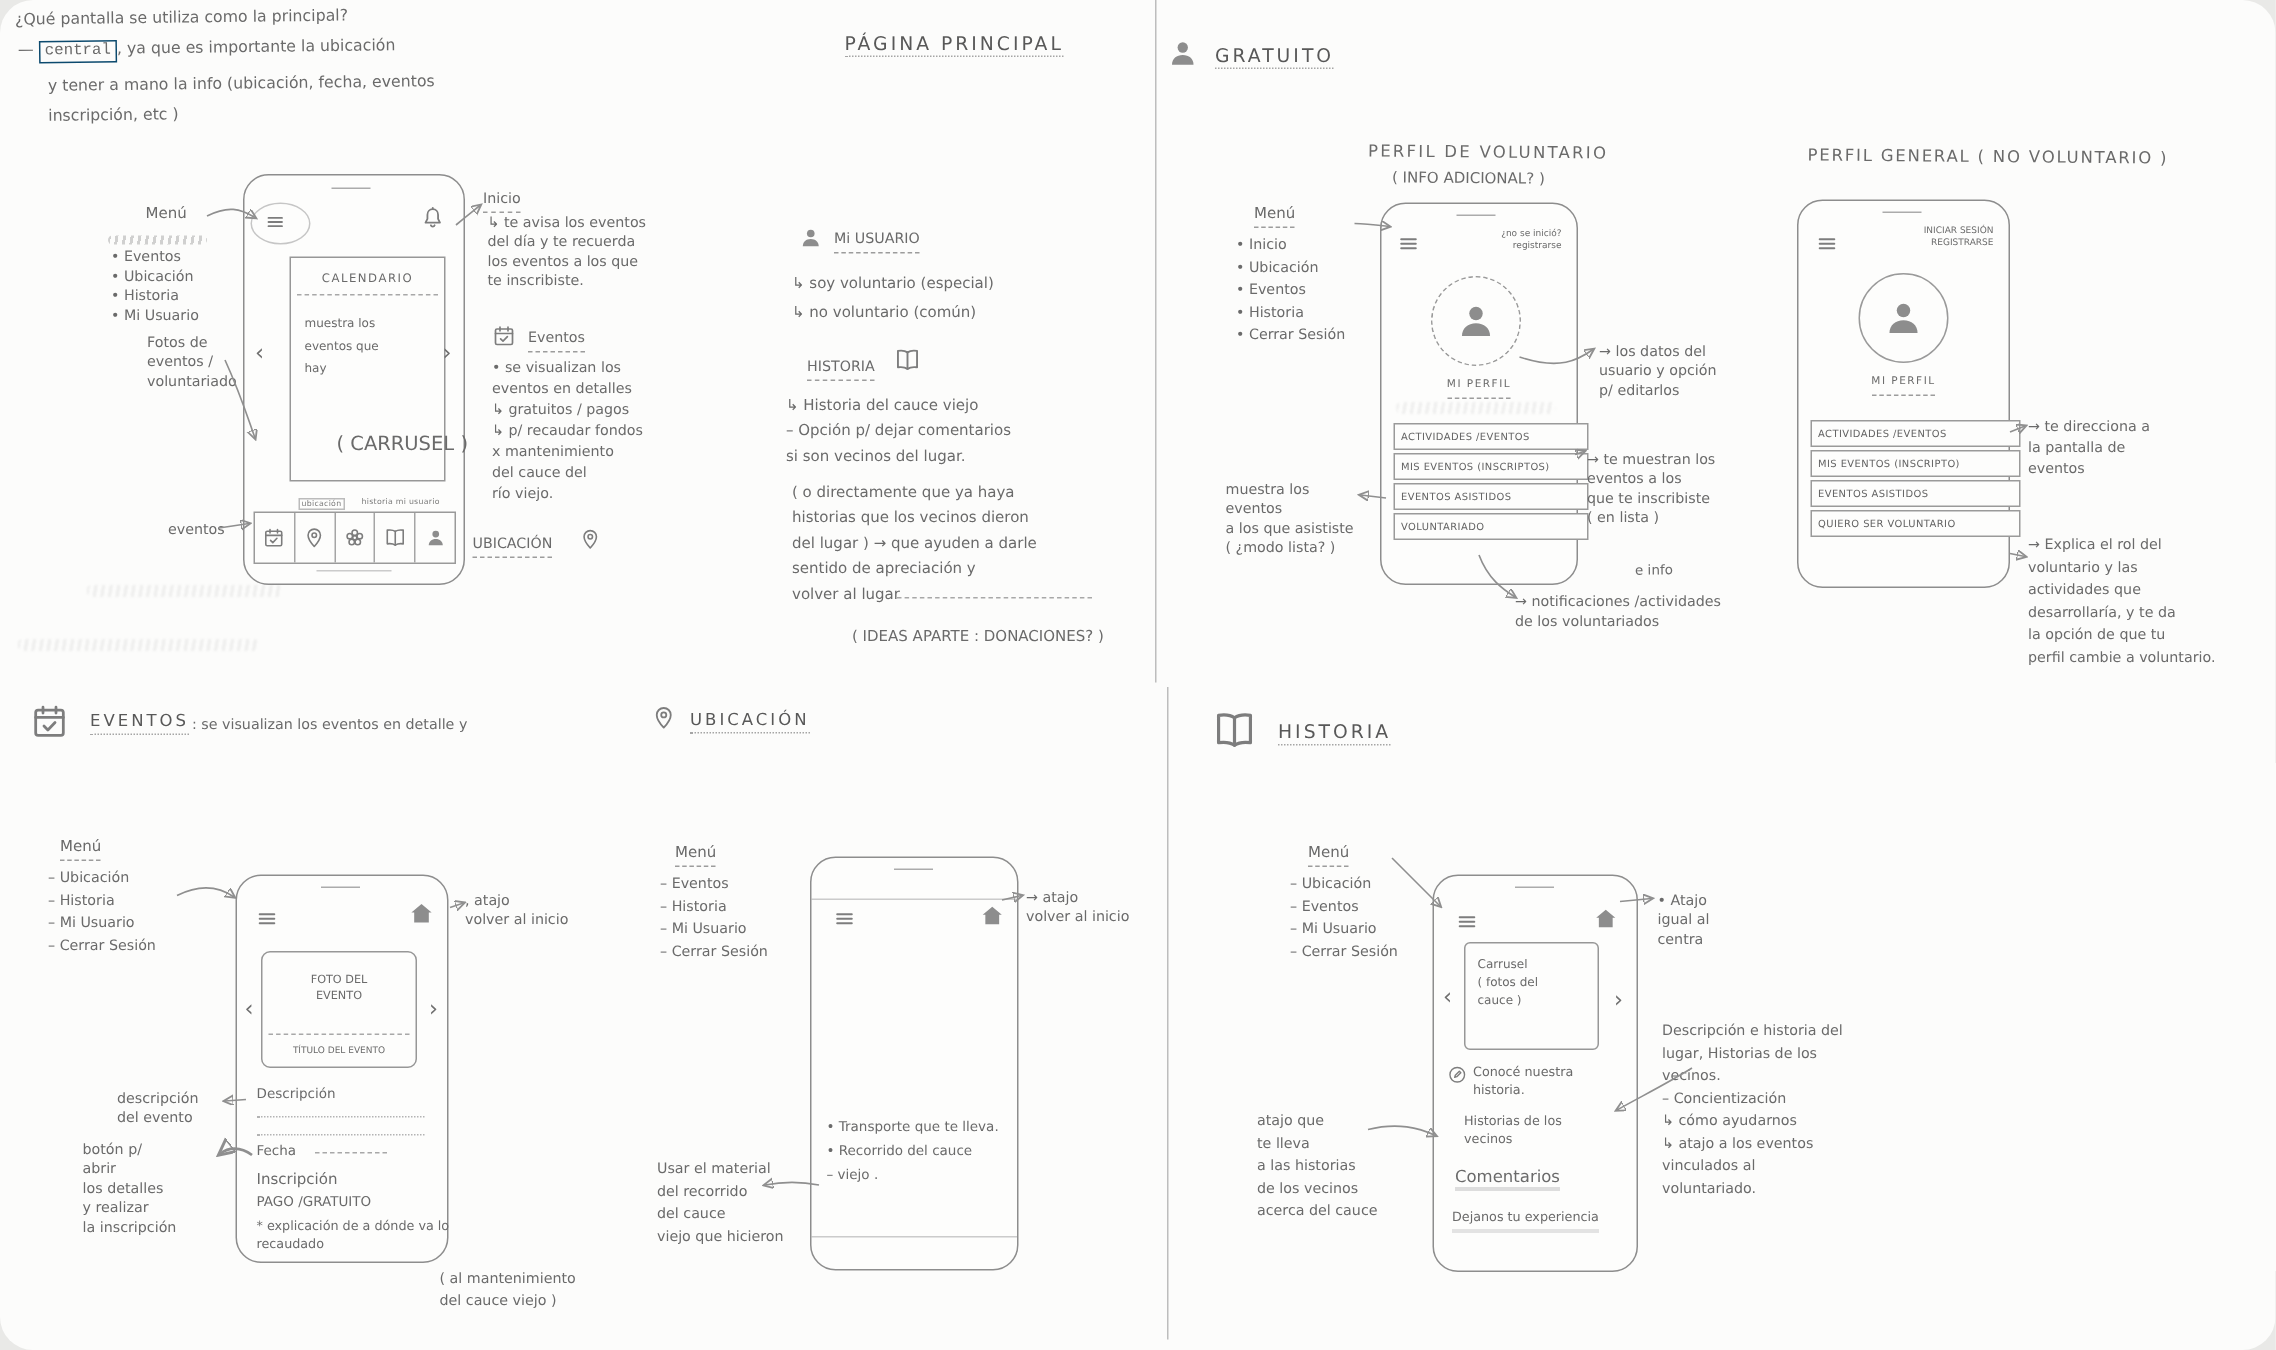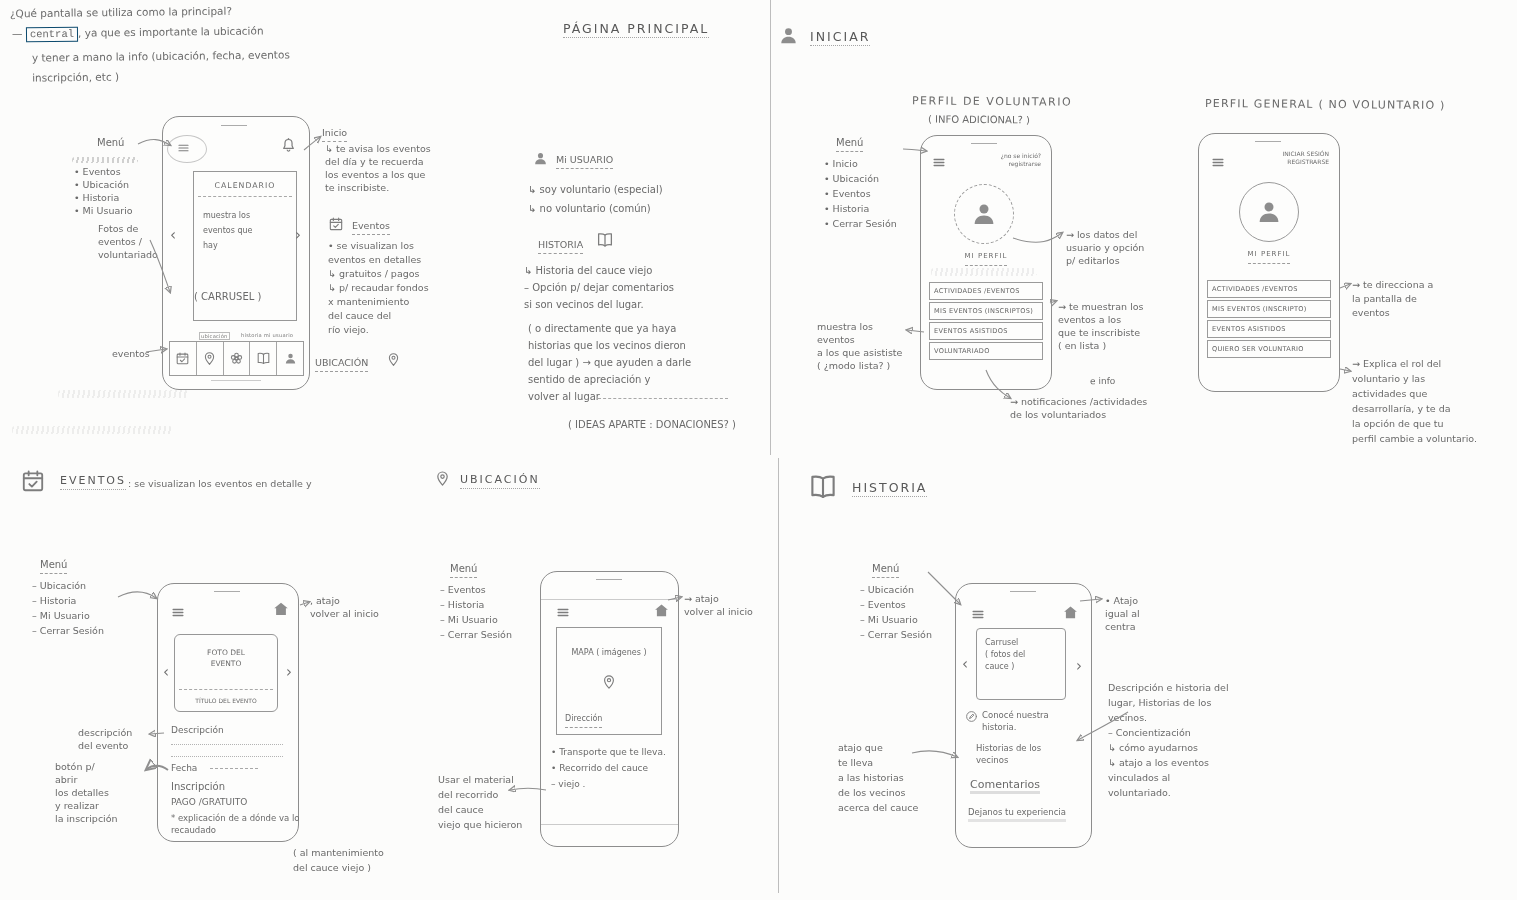--- a/index.html
+++ b/index.html
@@ -1,26 +1,26 @@
 <!DOCTYPE html>
 <html><head>
 <meta charset="utf-8">
 <style>
   html,body{margin:0;padding:0;background:#e9e9e7;}
   .canvas{position:relative;width:1517px;height:900px;background:#fcfcfb;
-          font-family:"DejaVu Sans", sans-serif;color:#666;overflow:hidden;}
+          font-family:"DejaVu Sans", sans-serif;color:#666;overflow:hidden;border-radius:22px;}
   .t{position:absolute;white-space:pre-line;font-size:9.5px;line-height:13px;color:#6a6a6a;}
   .title{font-size:12.5px;letter-spacing:2px;color:#585858;}
   .u{border-bottom:1px dashed #9c9c9c;padding-bottom:2px;display:inline-block;}
   .udot{border-bottom:1px dotted #a5a5a5;padding-bottom:2px;display:inline-block;}
   .box{border:1px solid #0c4a6e;padding:0 3px;display:inline-block;font-family:Liberation Mono, monospace;}
   .phone{position:absolute;border:1.5px solid #8d8d8d;border-radius:17px;background:#fdfdfc;}
   .card{position:absolute;border:1.3px solid #979797;background:#fdfdfc;}
   .row{position:absolute;border:1.2px solid #9a9a9a;font-size:6.6px;letter-spacing:.3px;
-       color:#636363;padding:4px 0 0 4px;background:#fdfdfc;white-space:nowrap;}
+       color:#636363;padding:4px 16px 0 4px;background:#fdfdfc;white-space:nowrap;}
   .chev{position:absolute;font-size:15px;color:#6f6f6f;line-height:12px;}
   .dash{position:absolute;border-top:1px dashed #a8a8a8;}
   .dotl{position:absolute;border-top:1px dotted #b3b3b3;}
   .vline{position:absolute;width:1.3px;background:#a2a2a2;opacity:.7;}
   .hline{position:absolute;border-top:1.2px solid #9a9a9a;}
   .scrib{position:absolute;border-radius:3px;opacity:.45;
          background:repeating-linear-gradient(100deg,#9a9a9a 0 2px,transparent 2px 5px);}
   .faint{opacity:.15;filter:blur(.6px);}
   .avatar{position:absolute;border:1.3px solid #9a9a9a;border-radius:50%;
           display:flex;align-items:center;justify-content:center;background:#fdfdfc;}
@@ -117,21 +117,21 @@
       </svg>
     <svg class="icon" style="left:117px;top:20px;width:17px;height:17px">
         <use href="#sym-bell"></use>
       </svg>
     <div class="card" style="left:30px;top:54px;width:102px;height:148px">
       <div class="t" style="left:0;top:7px;width:102px;text-align:center;font-size:7.8px;letter-spacing:1px">CALENDARIO</div>
       <div class="dash" style="left:4px;top:24px;width:94px"></div>
       <div class="t" style="left:9px;top:36px;font-size:8px;line-height:15px">muestra los
 eventos que
 hay</div>
-      <div class="t" style="left:0;top:118px;width:102px;text-align:left;font-size:10px">( CARRUSEL )</div>
+      <div class="t" style="left:16px;top:118px;width:102px;text-align:right;font-size:13px">( CARRUSEL )</div>
     </div>
     <div class="chev" style="left:7px;top:112px">‹</div>
     <div class="chev" style="left:132px;top:112px">›</div>
     <div class="micro" style="position:absolute;left:36px;top:215px;border:.5px solid #bbb;padding:0 1px">ubicación</div>
     <div class="micro" style="position:absolute;left:78px;top:215px">historia  mi usuario</div>
     <div class="nav" style="left:6px;top:224px;width:133px;height:33px">
       <div class="navcell">
           <svg class="icon" style="position:static;width:15px;height:15px">
             <use href="#sym-calendar"></use>
           </svg>
@@ -201,21 +201,21 @@
             volver al lugar</div>
   <div class="dash" style="left:598px;top:398px;width:130px"></div>
   <div class="t" style="left:568px;top:418px;font-size:10px">( IDEAS APARTE :  DONACIONES? )</div>
 
   <div class="scrib faint" style="left:58px;top:390px;width:130px;height:8px"></div>
   <div class="scrib faint" style="left:12px;top:426px;width:160px;height:8px"></div>
 
   <svg class="icon" style="left:777px;top:24px;width:23px;height:23px">
       <use href="#sym-person-fill"></use>
     </svg>
-  <div class="t" style="left:810px;top:30px"><span class="title udot">INICIAR</span></div>
+  <div class="t" style="left:810px;top:30px"><span class="title udot">GRATUITO</span></div>
   <div class="t r2" style="left:912px;top:95px;font-size:11px;letter-spacing:1.5px">PERFIL DE VOLUNTARIO</div>
   <div class="t r2" style="left:928px;top:113px;font-size:10px">( INFO ADICIONAL? )</div>
   <div class="t r2" style="left:1205px;top:98px;font-size:11px;letter-spacing:1.2px">PERFIL GENERAL  ( NO VOLUNTARIO )</div>
 
   <div class="t" style="left:836px;top:136px;font-size:10px"><span class="u">Menú</span></div>
   <div class="t" style="left:824px;top:156px;line-height:15px">• Inicio
 • Ubicación
 • Eventos
 • Historia
 • Cerrar Sesión</div>
@@ -346,27 +346,20 @@
 
   <div class="phone" style="left:540px;top:571px;width:137px;height:274px">
     <div class="spk" style="left:55px;top:7px"></div>
     <div class="hline" style="left:0;top:27px;width:137px;opacity:.5"></div>
     <svg class="icon" style="left:14px;top:34px;width:16px;height:13px">
         <use href="#sym-burger"></use>
       </svg>
     <svg class="icon" style="left:112px;top:30px;width:17px;height:17px">
         <use href="#sym-home"></use>
       </svg>
-    <div class="card" style="left:15px;top:55px;width:104px;height:106px">
-      <div class="t" style="left:0;top:18px;width:104px;text-align:center;font-size:8px">MAPA ( imágenes )</div>
-      <svg class="icon" style="left:44px;top:44px;width:16px;height:20px">
-          <use href="#sym-pin"></use>
-        </svg>
-      <div class="t" style="left:8px;top:84px;font-size:8px"><span class="u">Dirección</span></div>
-    </div>
     <div class="t" style="left:10px;top:172px;line-height:16px;font-size:9px">• Transporte que te lleva.
 • Recorrido del cauce
 –  viejo .</div>
     <div class="hline" style="left:0;top:252px;width:137px;opacity:.5"></div>
   </div>
 
   <div class="t" style="left:684px;top:592px">→ atajo
 volver al inicio</div>
   <div class="t" style="left:438px;top:772px;line-height:15px">Usar el material
 del recorrido

